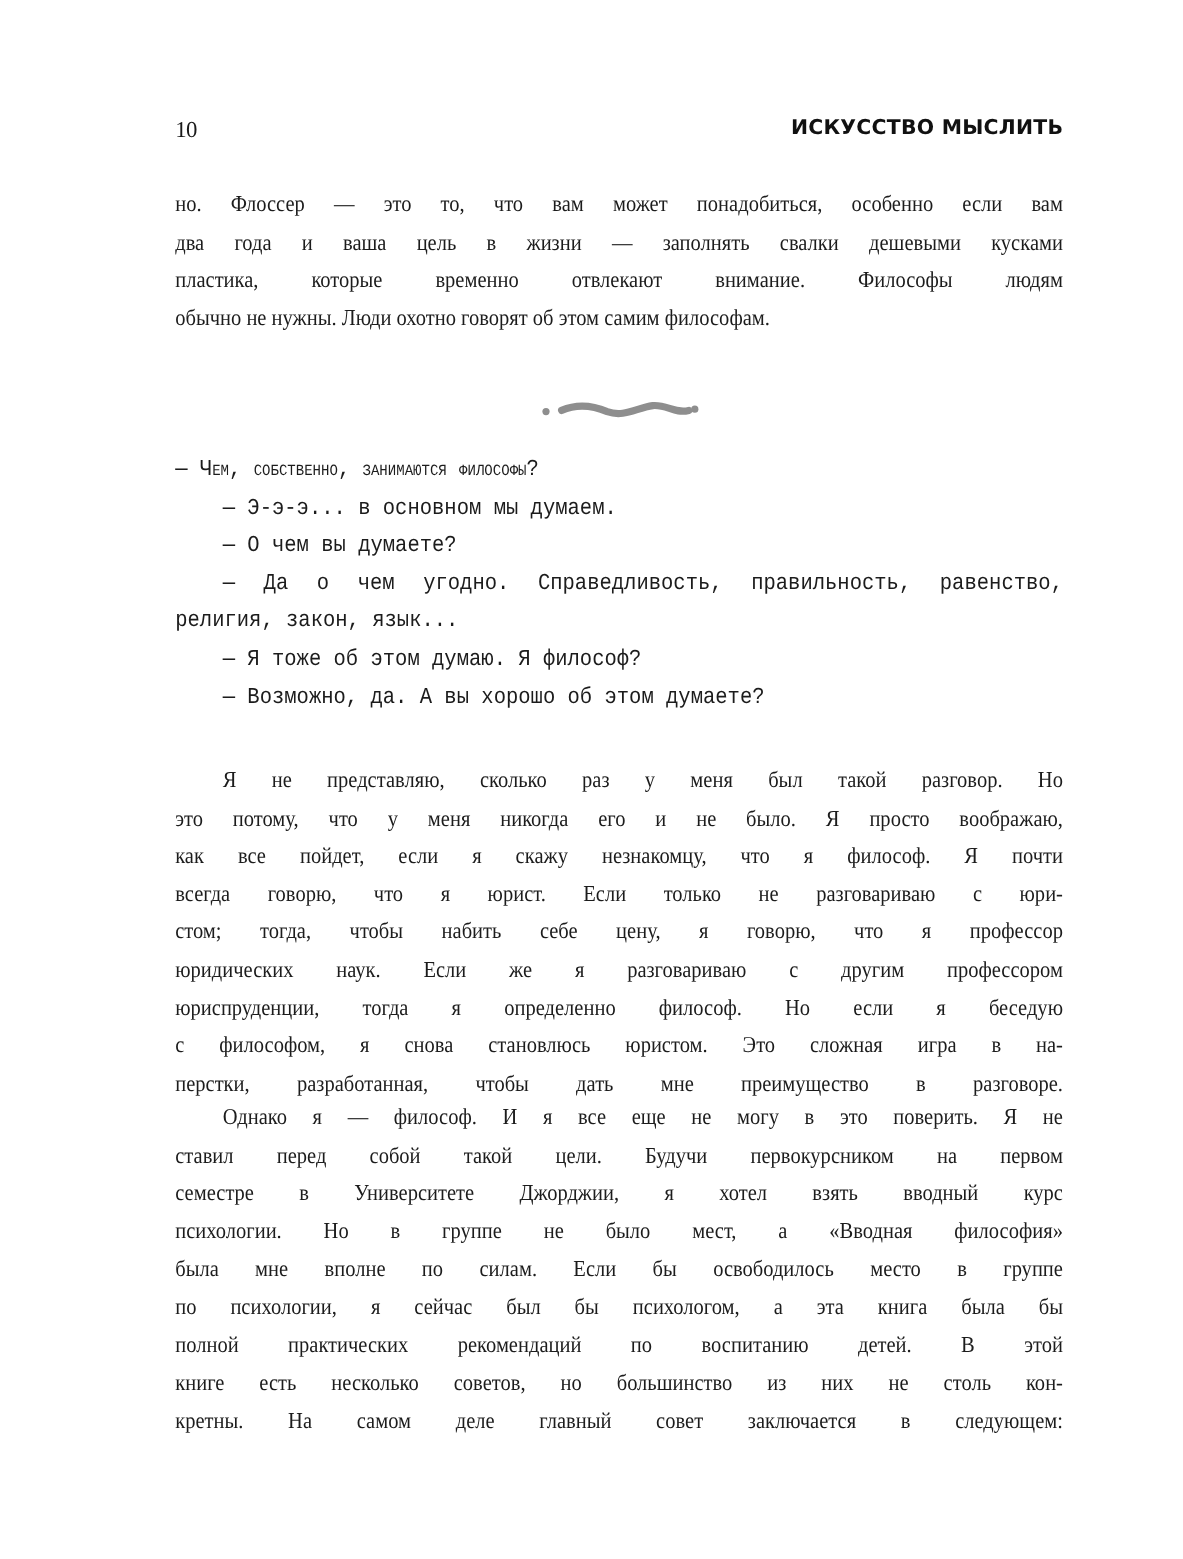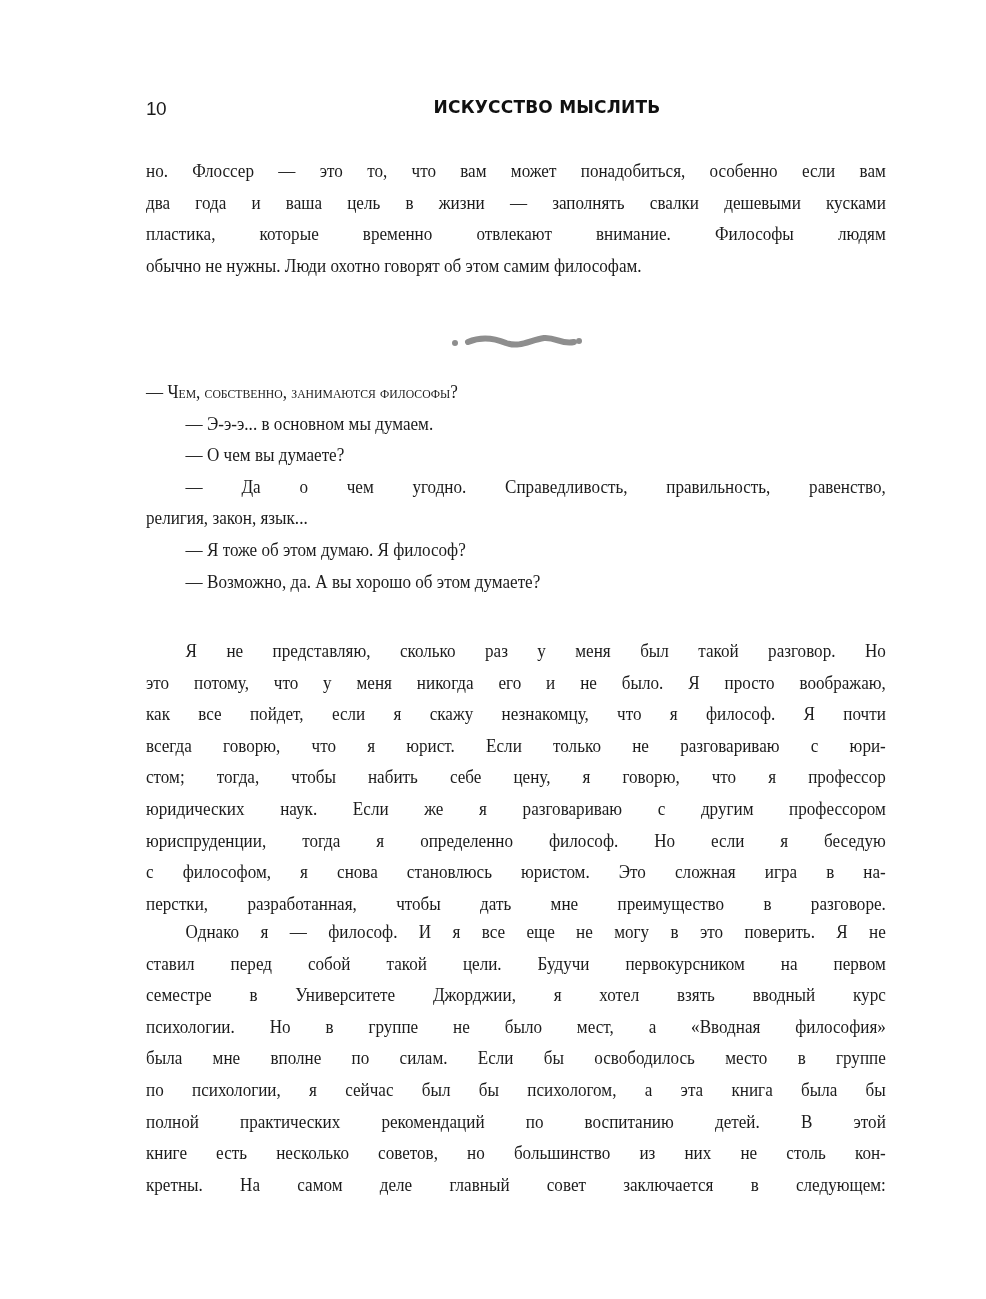--- a/index.html
+++ b/index.html
@@ -18,31 +18,31 @@
       position: absolute;
       top: 94px;
       left: 146px;
       width: 740px;
       height: 30px;
     }
     .page-number {
       position: absolute;
       left: 0;
       top: 4px;
-      font-family: Liberation Sans, sans-serif;
+      font-family: Liberation Serif, serif;
       font-size: 19px;
       letter-spacing: -0.5px;
       color: #1a1a1a;
     }
     .running-title {
       position: absolute;
       left: 0;
       right: 0;
       top: 3px;
-      text-align: center;
+      text-align: right;
       font-family: "DejaVu Sans", sans-serif;
       font-weight: bold;
       font-size: 17px;
       letter-spacing: 0.2px;
       color: #111;
       padding-left: 62px;
     }
     .text-block {
       position: absolute;
       left: 146px;
@@ -67,21 +67,21 @@
       white-space: nowrap;
       height: 31.6px;
     }
     .text-block .line.last {
       text-align-last: left;
     }
     .indent {
       padding-left: 44px;
     }
     .block-top { top: 155px; }
-    .block-dialog { top: 376px; }
+    .block-dialog { top: 376px; font-family: Liberation Mono, monospace; }
     .block-para1 { top: 596px; margin-top: 39px; }
     .block-para2 { top: 916px; }
     .smallcaps {
       font-variant: small-caps;
     }
     .divider {
       position: absolute;
       left: 446px;
       top: 330px;
       width: 140px;

